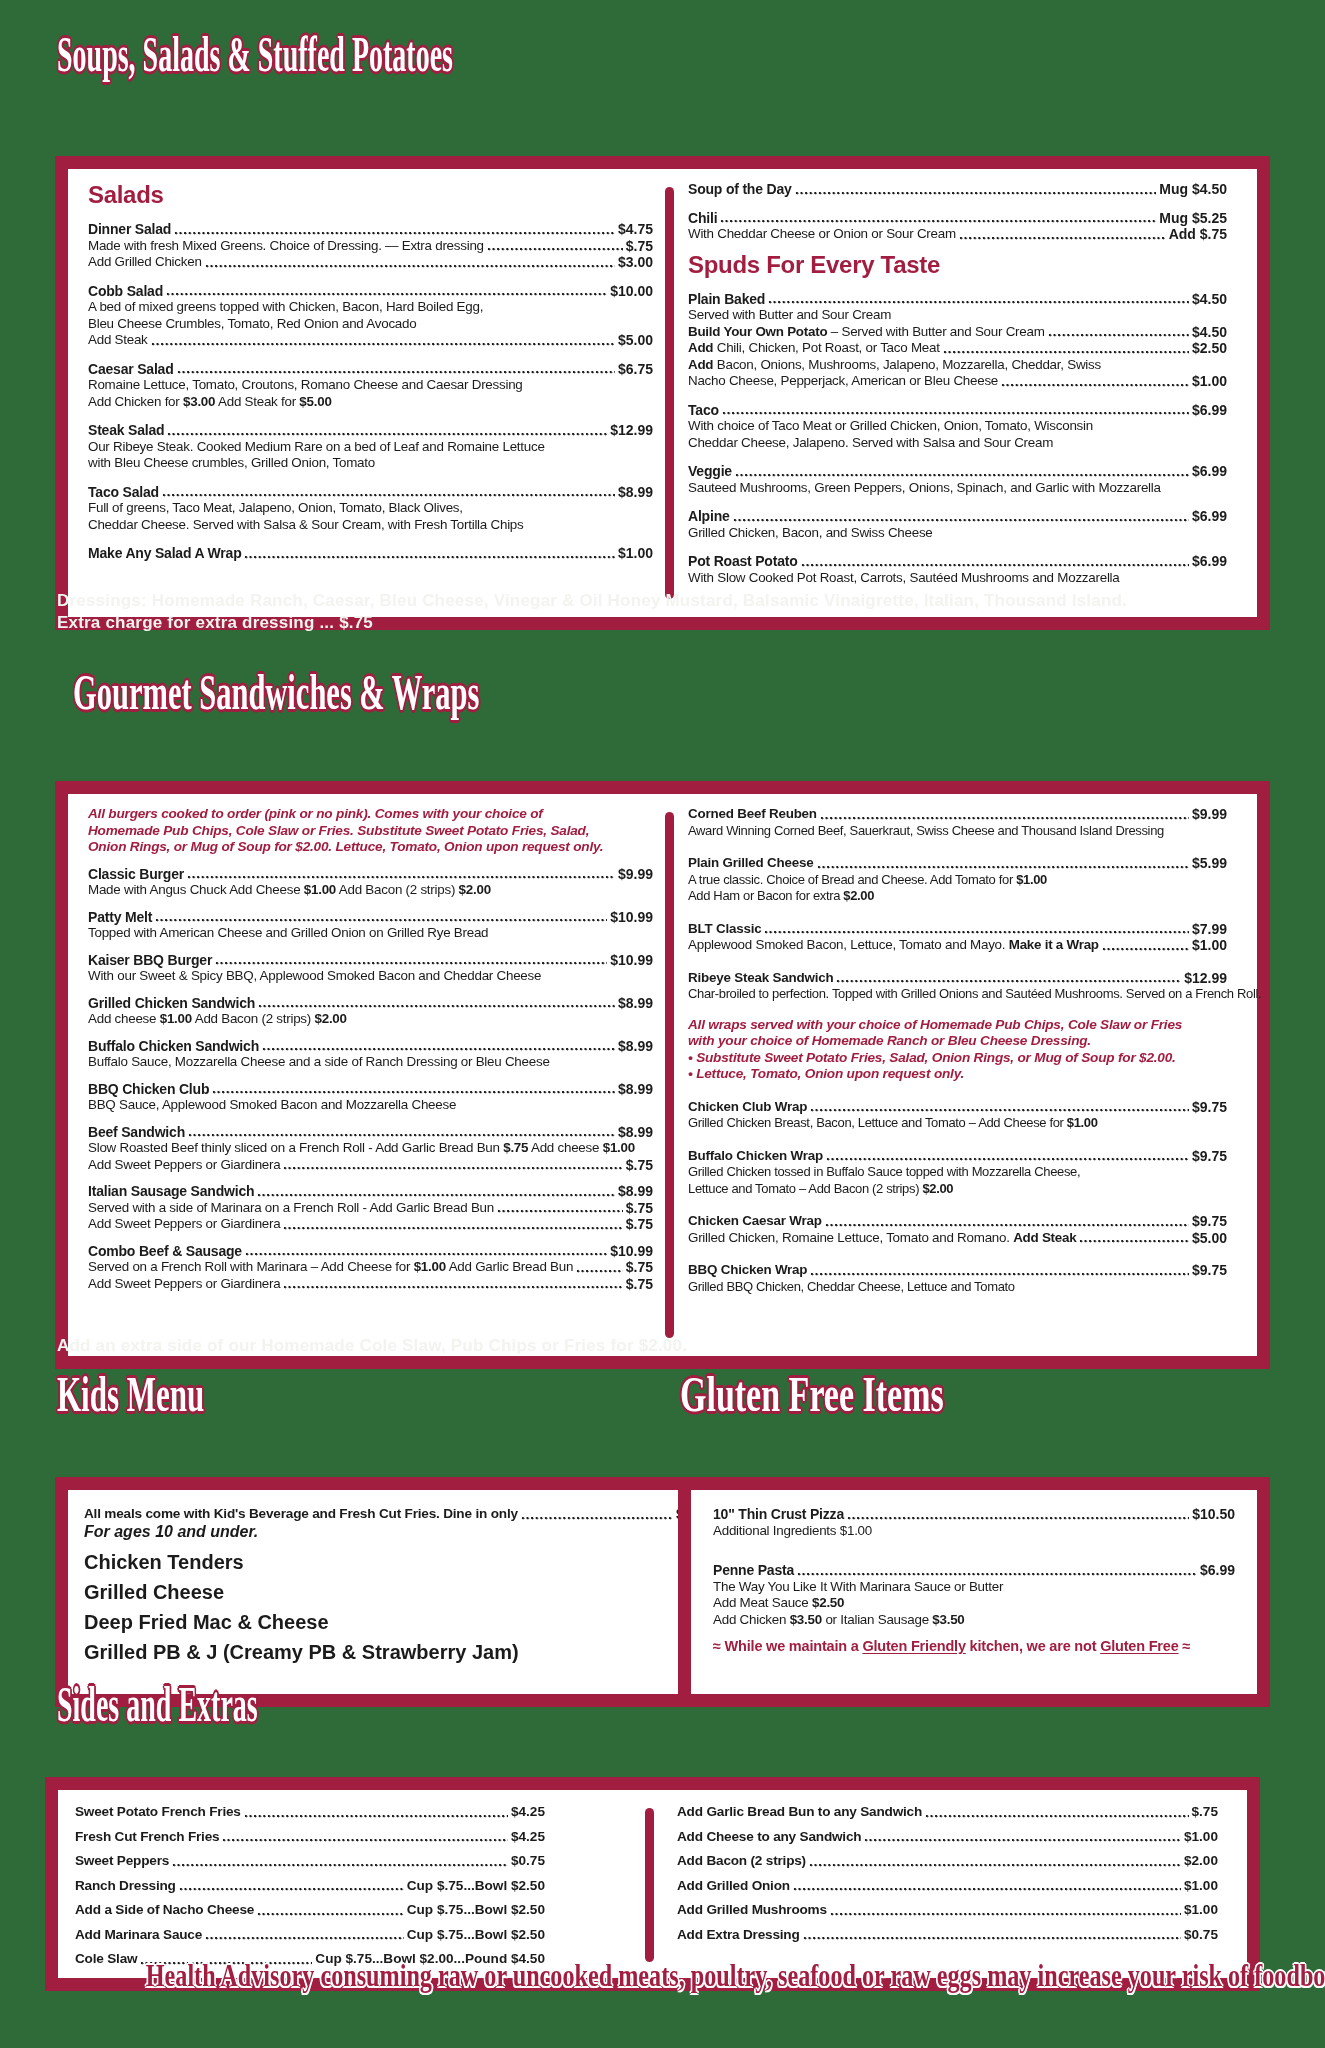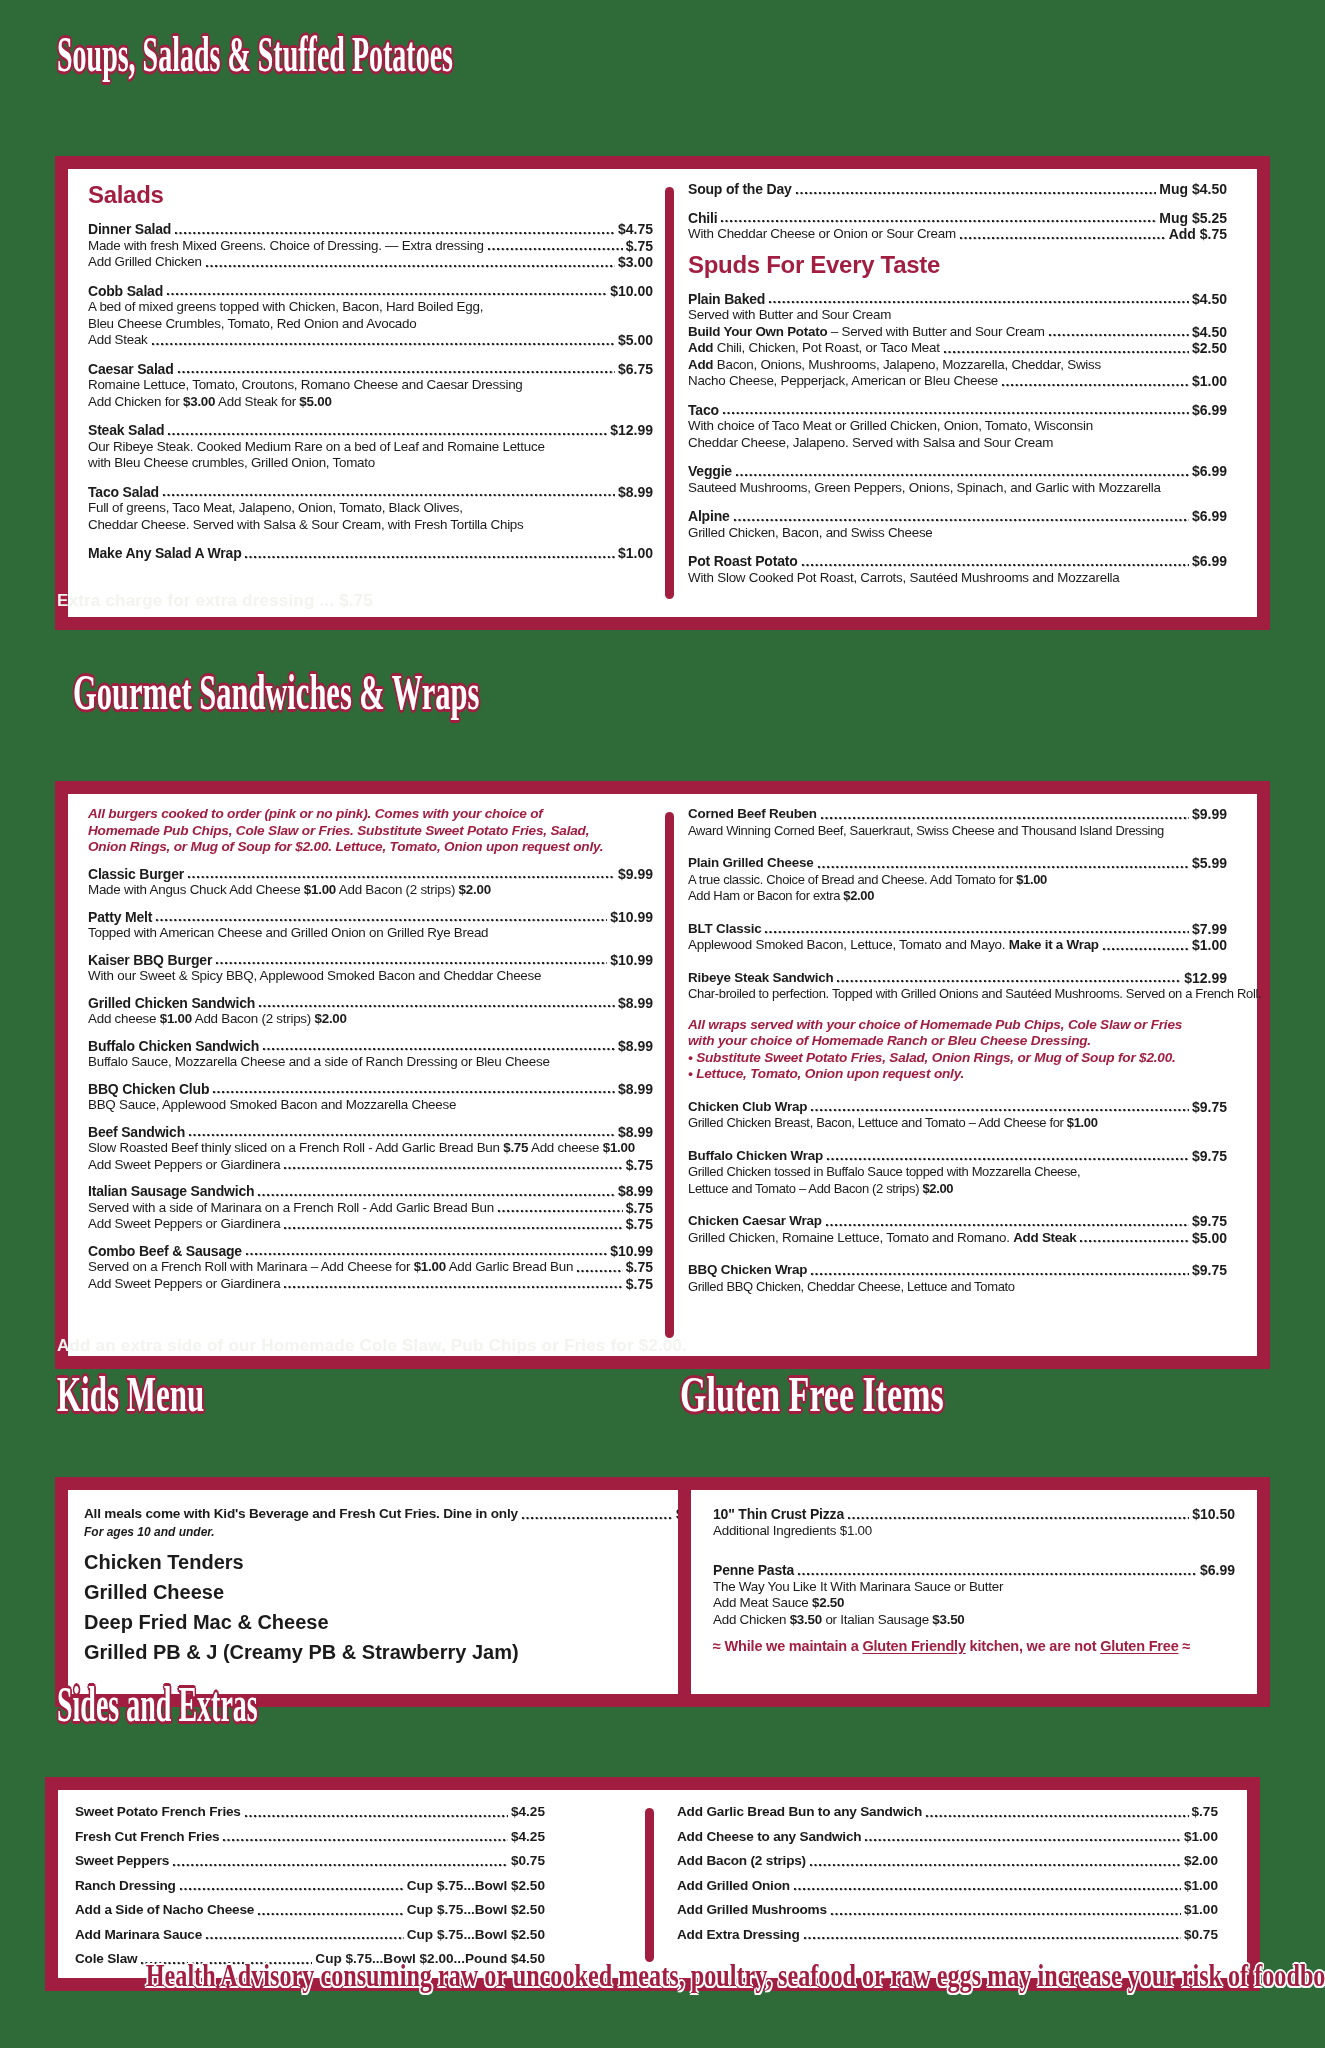--- a/index.html
+++ b/index.html
@@ -52,21 +52,21 @@
   .p2 .col.l .item{margin-top:10px;}
   .p2 .col.r .item{margin-top:16px;}
   .desc{font-size:13.4px;letter-spacing:-.25px;line-height:16.5px;white-space:nowrap;}
   .p2 .col.r .nm{font-size:13.4px;}
   .p2 .col.r .desc{font-size:13px;letter-spacing:-.35px;}
   .colhead{font-size:24px;font-weight:bold;color:var(--crimson);margin:8px 0 6px;letter-spacing:-.3px;line-height:28px;}
   .noteline{color:var(--crimson);font-weight:bold;font-style:italic;font-size:13.6px;
             line-height:16.5px;letter-spacing:-.2px;white-space:nowrap;}
   .desc + .noteline{margin-top:14px;}
   .boldline{font-weight:bold;font-size:20px;margin-top:14px;line-height:16px;}
-  .bolditalic{font-weight:bold;font-style:italic;font-size:12px;margin-top:1px;line-height:16.5px;}
+  .bolditalic{font-weight:bold;font-style:italic;font-size:16px;margin-top:1px;line-height:16.5px;}
   .pkids .nm{font-size:13.6px;}
   .gaprow{height:14px;}
   .gfnote{color:var(--crimson);font-weight:bold;font-size:14.5px;margin-top:10px;letter-spacing:-.2px;}
   .gfnote u{text-underline-offset:2px;}
   .flo{font-weight:bold;}
   .psides .item{margin-top:8px;}
   .psides .nm,.psides .pr{font-size:13.6px;}
 
   .greennote{position:absolute;color:#f2f4ef;font-weight:bold;font-size:17px;
              line-height:21.5px;letter-spacing:.2px;}
@@ -206,20 +206,21 @@
             <span class="nm">Pot Roast Potato</span>
             <span class="lead"></span>
             <span class="pr">$6.99</span>
           </div>
           <div class="desc">With Slow Cooked Pot Roast, Carrots, Sautéed Mushrooms and Mozzarella</div>
         </div>
     </div>
   </div>
 
   <div class="greennote gn1">
+    <div>Dressings: Homemade Ranch, Caesar, Bleu Cheese, Vinegar &amp; Oil Honey Mustard, Balsamic Vinaigrette, Italian, Thousand Island.</div>
     <div>Extra charge for extra dressing ... $.75</div>
   </div>
 
   <div class="bigtitle t2">Gourmet Sandwiches &amp; Wraps</div>
   <div class="panel p2">
     <div class="pinner">
       <div class="col l">
           <div class="noteline">All burgers cooked to order (pink or no pink). Comes with your choice of</div>
           <div class="noteline">Homemade Pub Chips, Cole Slaw or Fries. Substitute Sweet Potato Fries, Salad,</div>
           <div class="noteline">Onion Rings, or Mug of Soup for $2.00. Lettuce, Tomato, Onion upon request only.</div>

